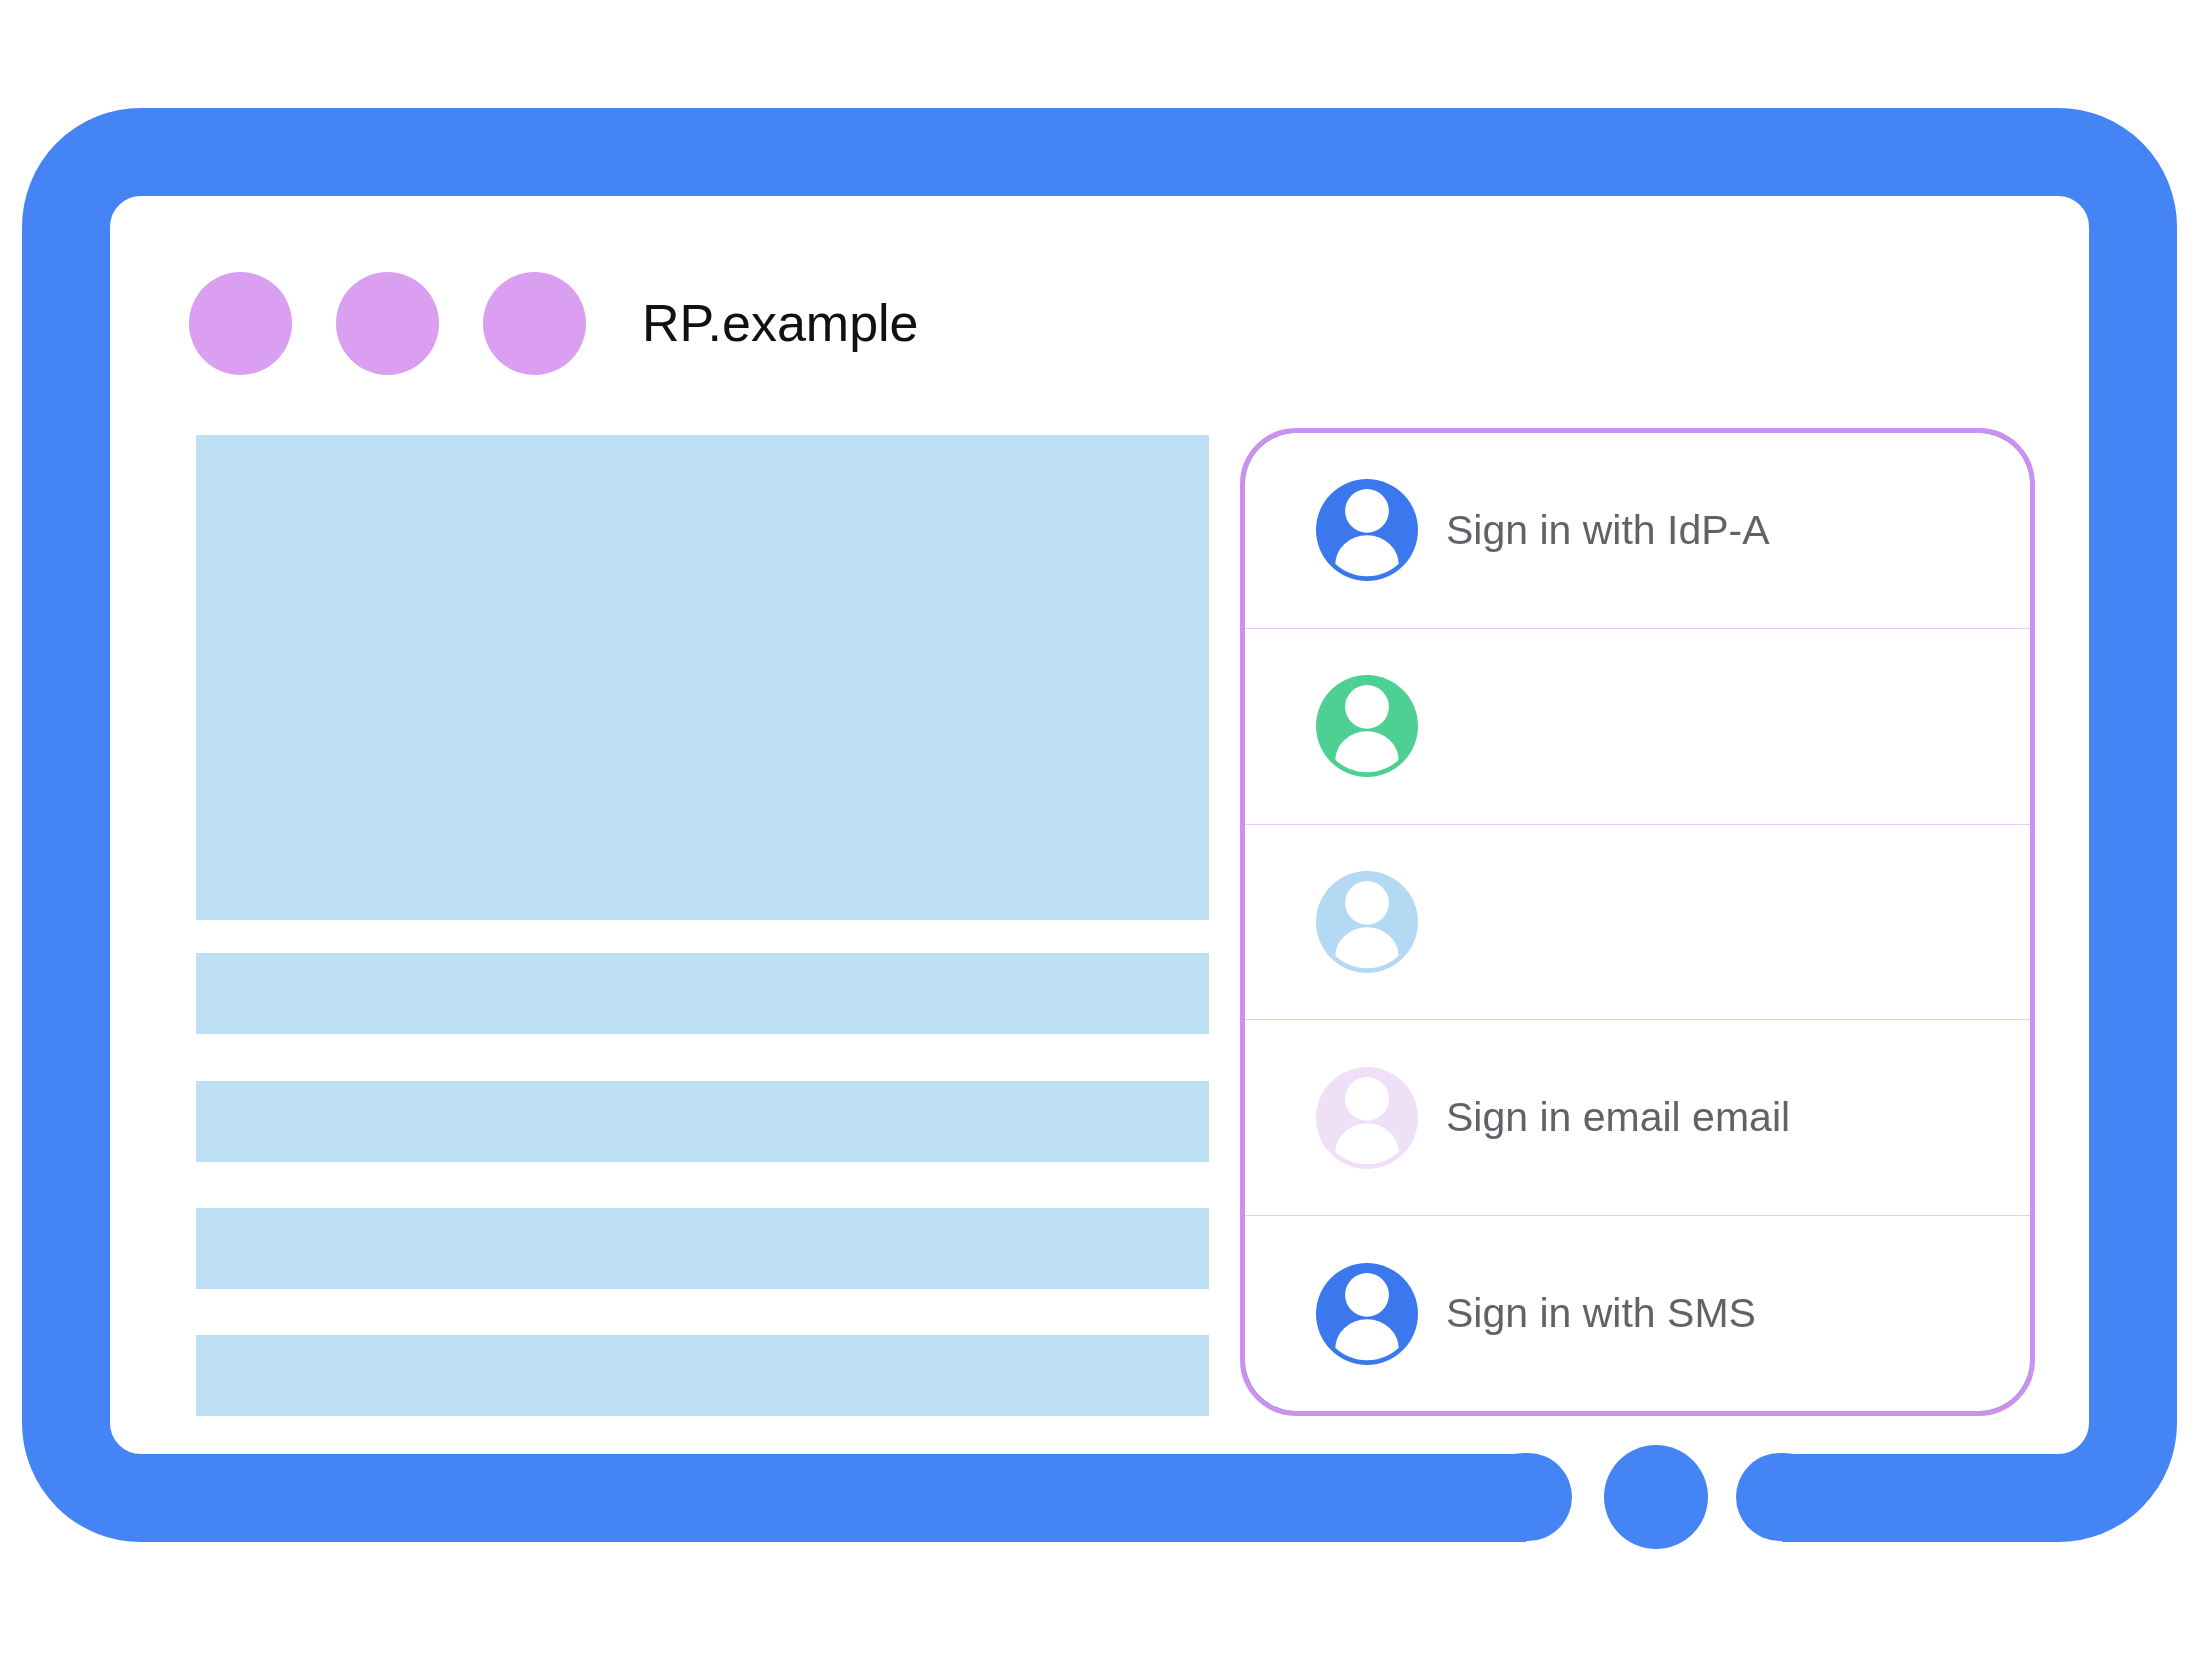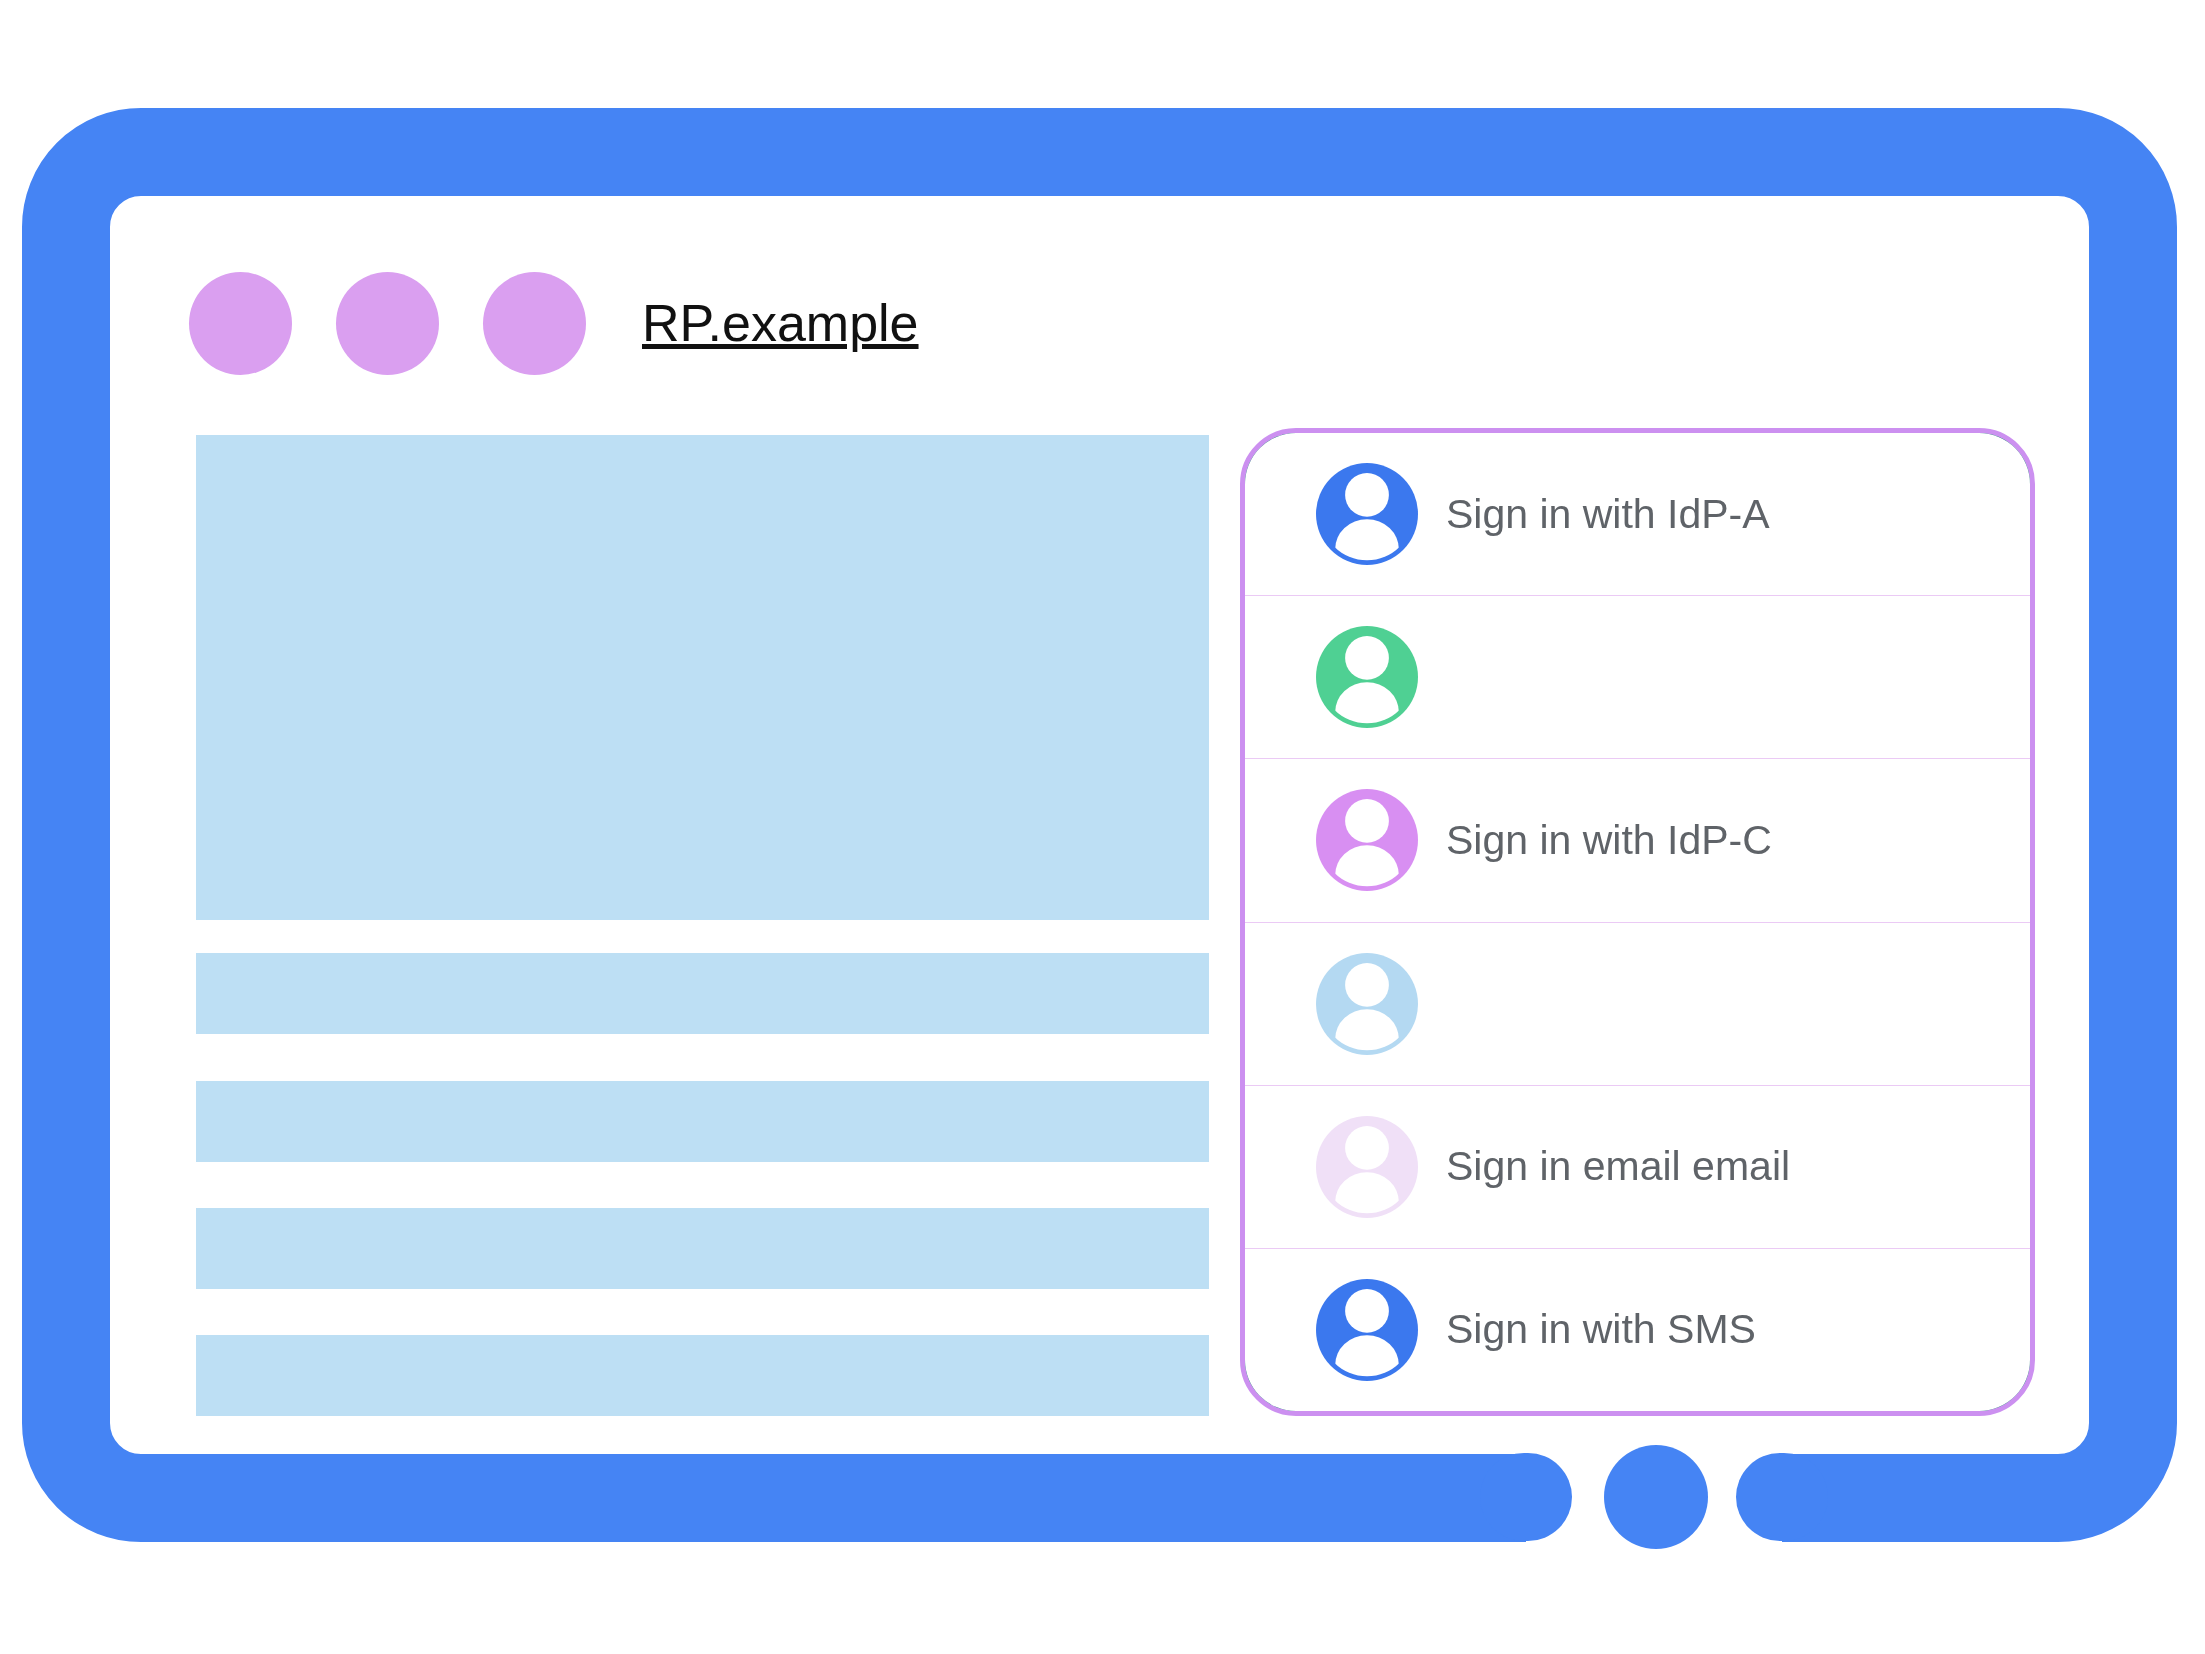--- a/index.html
+++ b/index.html
@@ -20,21 +20,21 @@
   .home-btn{position:absolute;left:1604px;top:1445px;width:104px;height:104px;border-radius:50%;
             background:var(--frame_blue);z-index:3;}
 
   
   .dot{position:absolute;top:272px;width:103px;height:103px;border-radius:50%;
        background:var(--dot_purple);z-index:1;}
   .dot.d1{left:189px;} .dot.d2{left:336px;} .dot.d3{left:483px;}
 
   
   .win-title{position:absolute;left:642px;top:323px;transform:translateY(-50%);
-             font-size:52px;letter-spacing:0;color:var(--title_color);z-index:1;text-decoration:underline;}
+             font-size:52px;letter-spacing:0;color:var(--title_color);z-index:1;}
 
   
   .block{position:absolute;left:196px;width:1013px;background:var(--block_blue);z-index:1;}
   .block.big{top:435px;height:485px;}
   .block.b1{top:953px;height:81px;}
   .block.b2{top:1081px;height:81px;}
   .block.b3{top:1208px;height:81px;}
   .block.b4{top:1335px;height:81px;}
 
   
@@ -88,28 +88,20 @@
     </div>
 
     <div class="row">
       <svg class="avatar" viewBox="0 0 48 48">
         <circle cx="24" cy="24" r="24" fill="#4FD093"></circle>
         <circle cx="24" cy="15" r="10.3" fill="#ffffff"></circle>
         <ellipse cx="24" cy="40.5" rx="15" ry="14" fill="#ffffff" clip-path="url(#avclip)"></ellipse>
       </svg>
     </div>
 
-    <div class="row">
-      <svg class="avatar" viewBox="0 0 48 48">
-        <circle cx="24" cy="24" r="24" fill="#D88FF2"></circle>
-        <circle cx="24" cy="15" r="10.3" fill="#ffffff"></circle>
-        <ellipse cx="24" cy="40.5" rx="15" ry="14" fill="#ffffff" clip-path="url(#avclip)"></ellipse>
-      </svg>
-      <span class="row-label">Sign in with IdP-C</span>
-    </div>
 
     <div class="row">
       <svg class="avatar" viewBox="0 0 48 48">
         <circle cx="24" cy="24" r="24" fill="#B4D9F2"></circle>
         <circle cx="24" cy="15" r="10.3" fill="#ffffff"></circle>
         <ellipse cx="24" cy="40.5" rx="15" ry="14" fill="#ffffff" clip-path="url(#avclip)"></ellipse>
       </svg>
     </div>
 
 

